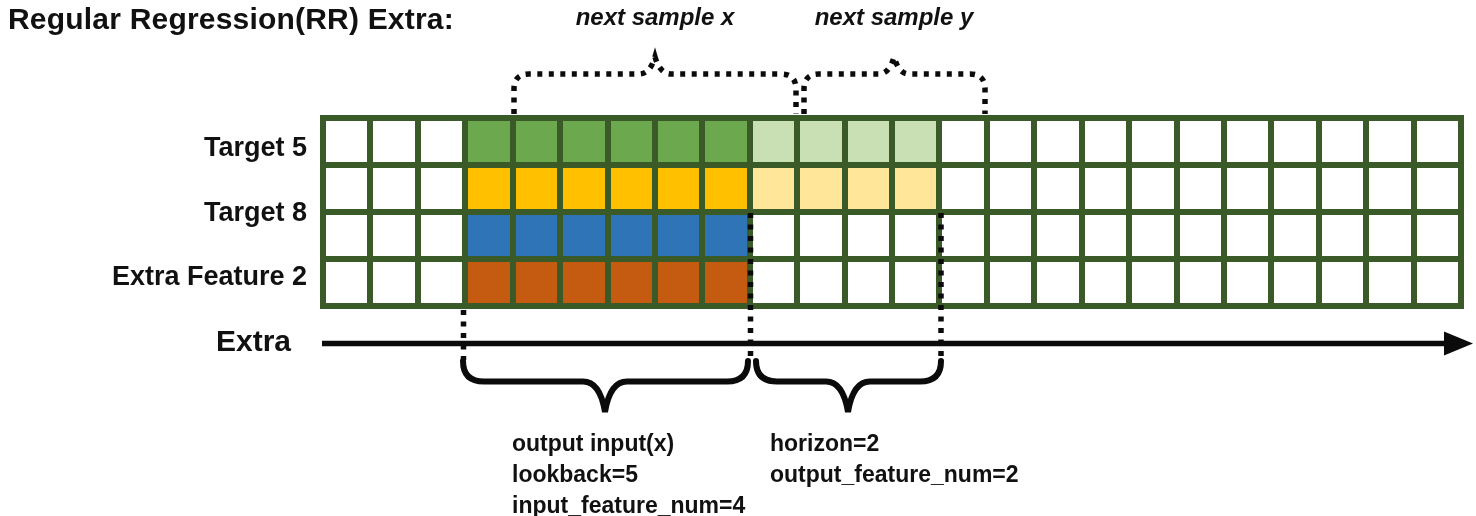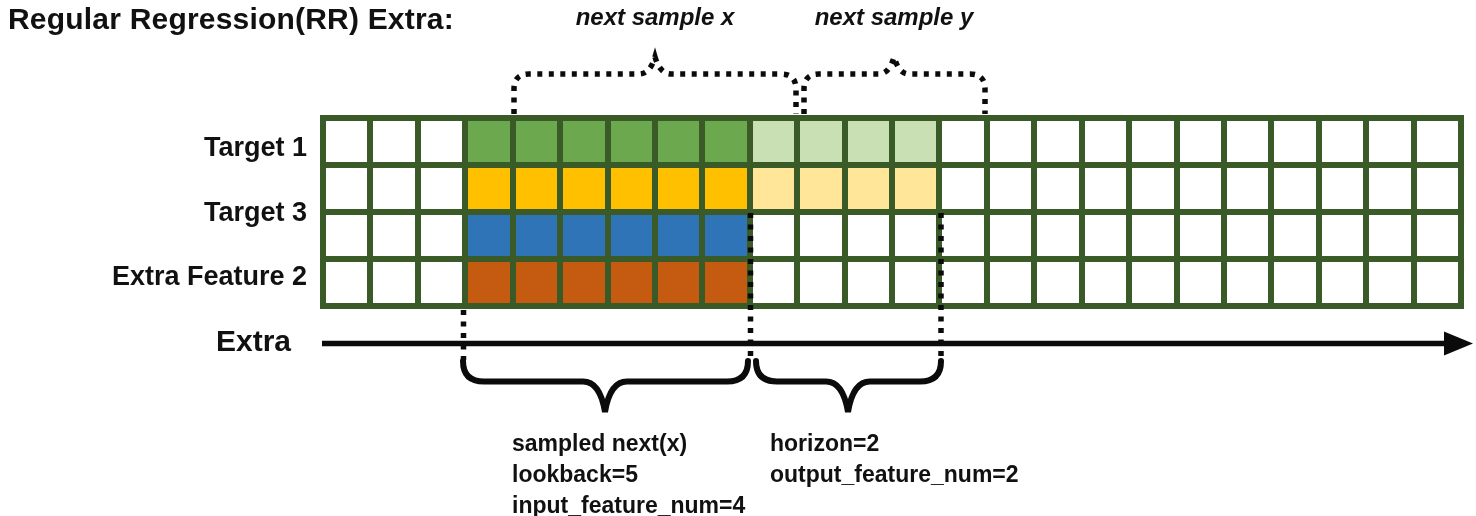--- a/index.html
+++ b/index.html
@@ -51,22 +51,22 @@
 <body>
 
 <div class="canvas">
 
   <div class="title">Regular Regression(RR) Extra:</div>
 
   <div class="next-label x">next sample x</div>
   <div class="next-label y">next sample y</div>
 
   <div class="row-labels">
-    <div class="rlabel">Target 1</div>
-    <div class="rlabel">Target 3</div>
+    <div class="rlabel">Target 5</div>
+    <div class="rlabel">Target 8</div>
     <div class="rlabel">Extra Feature 2</div>
   </div>
 
   <div class="grid" style="background: rgb(58, 90, 40);">
       <div class="cell" style="background: rgb(255, 255, 255);"></div>
       <div class="cell" style="background: rgb(255, 255, 255);"></div>
       <div class="cell" style="background: rgb(255, 255, 255);"></div>
       <div class="cell" style="background: rgb(108, 168, 77);"></div>
       <div class="cell" style="background: rgb(108, 168, 77);"></div>
       <div class="cell" style="background: rgb(108, 168, 77);"></div>
@@ -176,21 +176,21 @@
 
     <line x1="322" y1="343.5" x2="1448" y2="343.5" stroke="#0b0b0b" stroke-width="5.5"></line>
     <polygon points="1444,331.5 1444,355.5 1473,343.5" fill="#0b0b0b"></polygon>
 
     <path d="M 463 361 Q 463 381.5 484 381.5 L 583 381.5 Q 600 381.5 605 412 Q 610 381.5 627 381.5 L 727 381.5 Q 748 381.5 748 361" fill="none" stroke="#0b0b0b" stroke-width="6" stroke-linecap="round"></path>
 
     <path d="M 756 361 Q 756 381.5 777 381.5 L 826 381.5 Q 843 381.5 848 412 Q 853 381.5 870 381.5 L 920 381.5 Q 941 381.5 941 361" fill="none" stroke="#0b0b0b" stroke-width="6" stroke-linecap="round"></path>
   </svg>
 
   <div class="anno-block left">
-    <div>sampled next(x)</div>
+    <div>output input(x)</div>
     <div>lookback=5</div>
     <div>input_feature_num=4</div>
   </div>
 
   <div class="anno-block right">
     <div>horizon=2</div>
     <div>output_feature_num=2</div>
   </div>
 
 </div>

